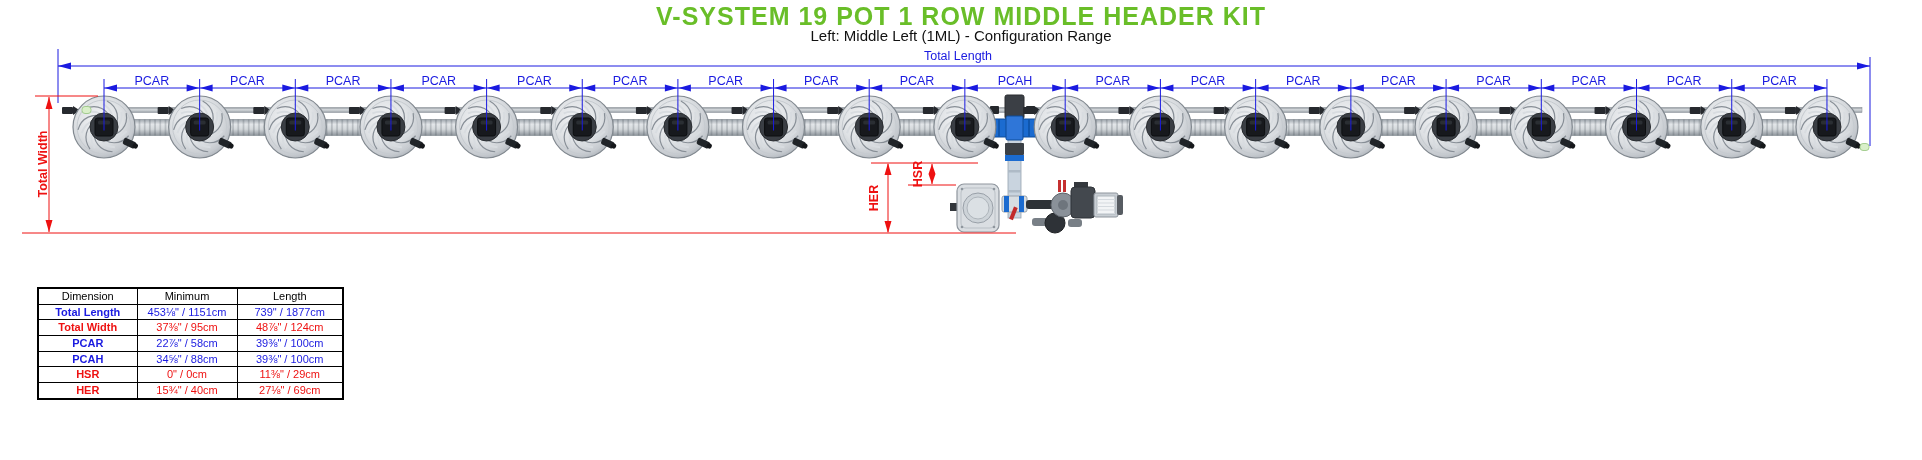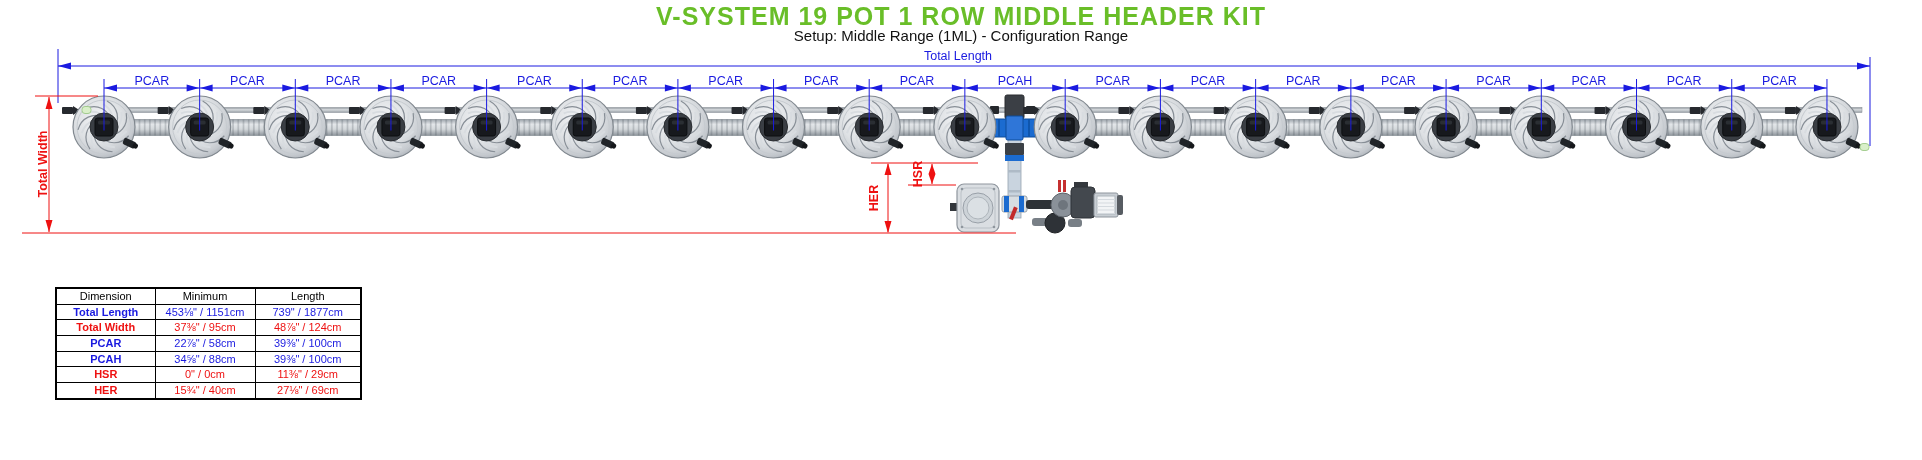--- a/index.html
+++ b/index.html
@@ -12,35 +12,35 @@
   svg{position:absolute;top:0;left:0;}
   svg text{font-family:"Liberation Sans",sans-serif;}
   .dimtext-b{fill:var(--dim-blue);font-size:12.5px;}
   .dimtext-r{fill:var(--dim-red);font-size:12.5px;}
   .bl{stroke:var(--dim-blue);stroke-width:1;fill:none;}
   .bf{fill:var(--dim-blue);stroke:none;}
   .rl{stroke:var(--dim-red);stroke-width:1;fill:none;}
   .rf{fill:var(--dim-red);stroke:none;}
   .blade-d{stroke:#878E96;stroke-width:1.2;fill:none;}
   .blade-l{stroke:#D8DCE0;stroke-width:2;fill:none;}
-  #dim-table{position:absolute;left:55px;top:287px;border-collapse:collapse;
+  #dim-table{position:absolute;left:37px;top:287px;border-collapse:collapse;
        border:2px solid #000;table-layout:fixed;padding-left:11px;}
   #dim-table th,#dim-table td{border:1px solid #000;text-align:center;vertical-align:middle;
        font-size:11px;height:14.7px;padding:0 2px;line-height:1;white-space:nowrap;}
   #dim-table th{font-weight:normal;color:#000;}
   #dim-table td.lbl{font-weight:bold;}
   .c-blue{color:var(--dim-blue);}
   .c-red{color:var(--dim-red);}
   .col1{width:99px;} .col2{width:100px;} .col3{width:106px;}
 </style>
 </head>
 <body>
 
 <div class="page-title">V-SYSTEM 19 POT 1 ROW MIDDLE HEADER KIT</div>
-<div class="page-subtitle">Setup: Middle Range (1ML) - Configuration Range</div>
+<div class="page-subtitle">Left: Middle Left (1ML) - Configuration Range</div>
 
 <svg id="diagram" width="1922" height="460" viewBox="0 0 1922 460">
   <defs>
     <radialGradient id="potG" cx="42%" cy="38%" r="68%">
       <stop offset="0%" stop-color="#F3F4F6"></stop>
       <stop offset="55%" stop-color="#DEE1E4"></stop>
       <stop offset="82%" stop-color="#C8CCD1"></stop>
       <stop offset="100%" stop-color="#ABB1B8"></stop>
     </radialGradient>
     <linearGradient id="pipeG" x1="0" y1="0" x2="0" y2="1">

